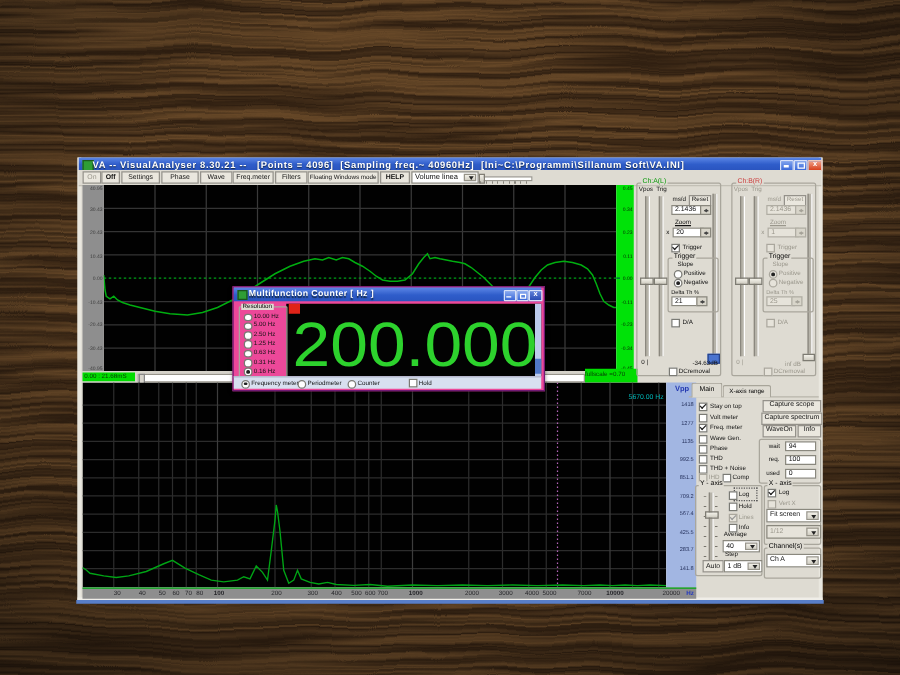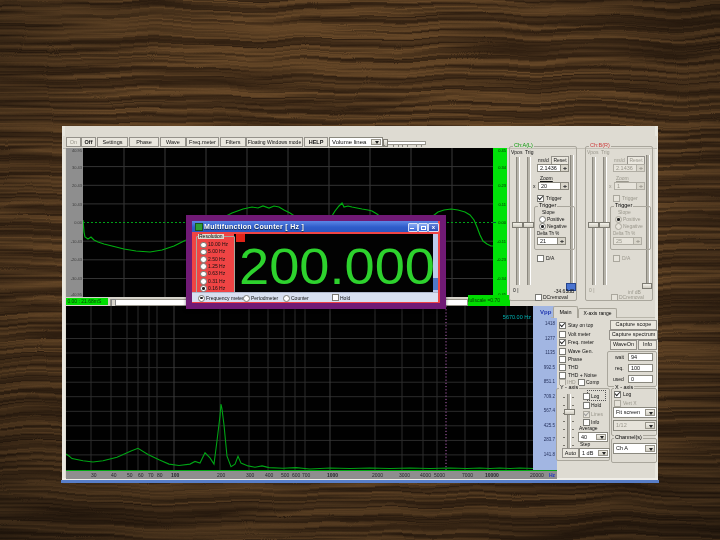--- a/index.html
+++ b/index.html
@@ -54,20 +54,31 @@
 </svg>
 
 
 <div class="a" id="win" style="left:62px;top:126px;width:596px;height:354px;background:#dedbd2">
 
 <div class="a" style="left:0;top:0;width:3px;height:354px;background:#e9e7df"></div>
 <div class="a" style="left:593px;top:0;width:3px;height:354px;background:#e9e7df"></div>
 <div class="a" style="left:0;top:352px;width:596px;height:2px;background:#f0eee8"></div>
 <div class="a" style="left:-1px;top:354px;width:598px;height:3px;background:#587ec8"></div>
 
+<div class="a" style="left:1px;top:0;width:594px;height:10px;background:linear-gradient(#5c87e6,#2f5dca 55%,#2a55c0)">
+<div class="a" style="left:3px;top:1.5px;width:7px;height:7px;background:#2f9e35;border:1px solid #1c5c20"></div>
+<div class="a" style="left:11px;top:1px;font-size:7.5px;font-weight:bold;letter-spacing:0.55px;color:#fff;white-space:nowrap;text-shadow:0 1px 1px #123">VA -- VisualAnalyser 8.30.21 --&nbsp;&nbsp; [Points = 4096]&nbsp; [Sampling freq.~ 40960Hz]&nbsp; [Ini~C:\Programmi\Sillanum Soft\VA.INI]</div>
+<div class="a" style="left:561px;top:1.5px;width:9px;height:7px;background:linear-gradient(#7fa3ee,#3a68d8);border:1px solid #d6e0f8;border-radius:1px">
+          <div class="a" style="left:1.5px;top:3.5px;width:4px;height:1.5px;background:#fff"></div>
+        </div>
+<div class="a" style="left:572px;top:1.5px;width:9px;height:7px;background:linear-gradient(#7fa3ee,#3a68d8);border:1px solid #d6e0f8;border-radius:1px">
+          <div class="a" style="left:1.5px;top:1.5px;width:4px;height:3px;border:1px solid #fff"></div>
+        </div>
+<div class="a" style="left:583px;top:1.5px;width:10px;height:7px;background:linear-gradient(#f0a086,#d8401c);border:1px solid #f0c8b8;border-radius:1px;color:#fff;font-size:6px;line-height:6px;text-align:center;font-weight:bold">x</div>
+</div>
 
 <div class="a" style="left:1px;top:10px;width:594px;height:12px;background:#dedbd2;border-bottom:1px solid #c2bfb5"></div>
 <div class="btn" style="left:4px;top:11px;width:13px;height:8px;color:#9a978c">On</div>
 <div class="btn" style="left:19px;top:11px;width:13px;height:8px;font-weight:bold">Off</div>
 <div class="btn" style="left:35px;top:11px;width:29px;height:8px">Settings</div>
 <div class="btn" style="left:67px;top:11px;width:28px;height:8px">Phase</div>
 <div class="btn" style="left:98px;top:11px;width:24px;height:8px">Wave</div>
 <div class="btn" style="left:124px;top:11px;width:31px;height:8px">Freq.meter</div>
 <div class="btn" style="left:158px;top:11px;width:24px;height:8px">Filters</div>
 <div class="btn" style="left:184px;top:11px;width:55px;height:8px;font-size:5px;line-height:8.5px">Floating Windows mode</div>
@@ -352,21 +363,21 @@
 <div class="cb g" style="left:552px;top:274px"></div>
       <div class="lb5 dis" style="left:561px;top:275px">Vert X</div>
 <div class="dd" style="left:551px;top:281px;width:40px;height:9px;font-size:5.5px">Fit screen<span class="ar"></span></div>
 <div class="dd g" style="left:551px;top:294px;width:40px;height:9px;font-size:5.5px">1/12<span class="ar"></span></div>
 
 <div class="gb" style="left:549px;top:312px;width:44px;height:23px"></div>
 <div class="gbl" style="left:552px;top:309px">Channel(s)</div>
 <div class="dd" style="left:551px;top:317px;width:40px;height:9px;font-size:5.5px">Ch A<span class="ar"></span></div>
 </div>
 
-<div class="a" style="left:186px;top:215px;width:248px;height:82px;background:#ef4444;border:6px solid #701a75;box-shadow:0 1px 3px rgba(0,0,0,0.5)">
+<div class="a" style="left:186px;top:229px;width:248px;height:82px;background:#ec4899;border:1px solid #701a75;box-shadow:0 1px 3px rgba(0,0,0,0.5)">
 <div class="a" style="left:0;top:0;width:246px;height:11px;background:linear-gradient(#5c87e6,#2f5dca 55%,#2a55c0)">
 <div class="a" style="left:3px;top:2px;width:6px;height:6px;background:#2f9e35;border:1px solid #1a551e"></div>
 <div class="a" style="left:12px;top:1.5px;font-size:7px;font-weight:bold;letter-spacing:0.3px;color:#fff;white-space:nowrap;text-shadow:0 1px 1px #123">Multifunction Counter [ Hz ]</div>
 <div class="a" style="left:216px;top:2px;width:8px;height:7px;background:linear-gradient(#8aabf0,#3a68d8);border:1px solid #d6e0f8;border-radius:1px">
           <div class="a" style="left:1px;top:3.5px;width:4px;height:1.5px;background:#fff"></div>
         </div>
 <div class="a" style="left:226px;top:2px;width:8px;height:7px;background:linear-gradient(#8aabf0,#3a68d8);border:1px solid #d6e0f8;border-radius:1px">
           <div class="a" style="left:1.5px;top:1.5px;width:3px;height:2.5px;border:1px solid #fff"></div>
         </div>
 <div class="a" style="left:236px;top:2px;width:9px;height:7px;background:linear-gradient(#6080d8,#2a4cb4);border:1px solid #d6e0f8;border-radius:1px;color:#fff;font-size:6px;line-height:6px;text-align:center;font-weight:bold">x</div>

